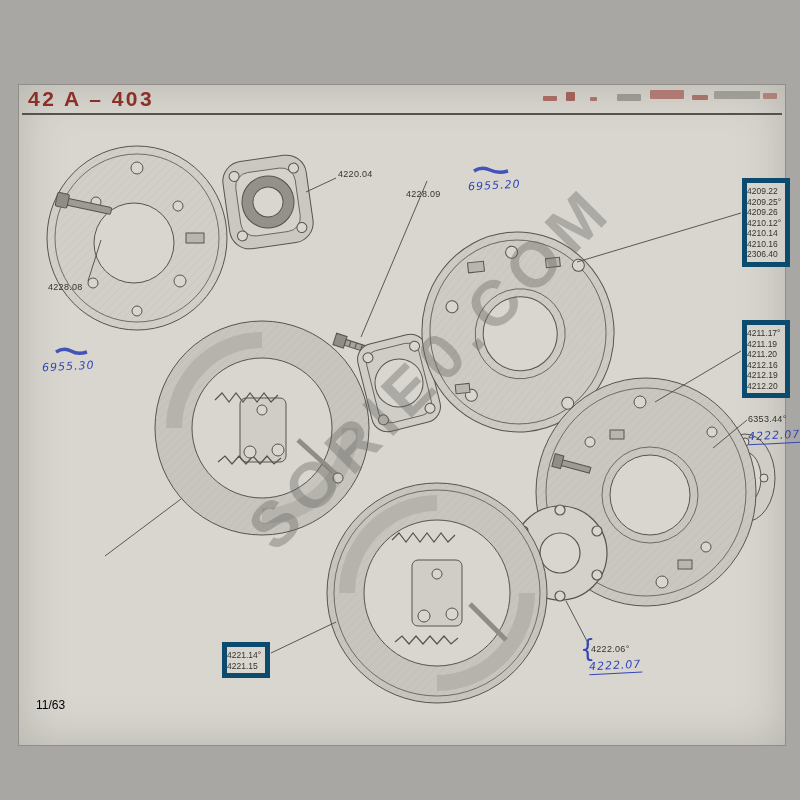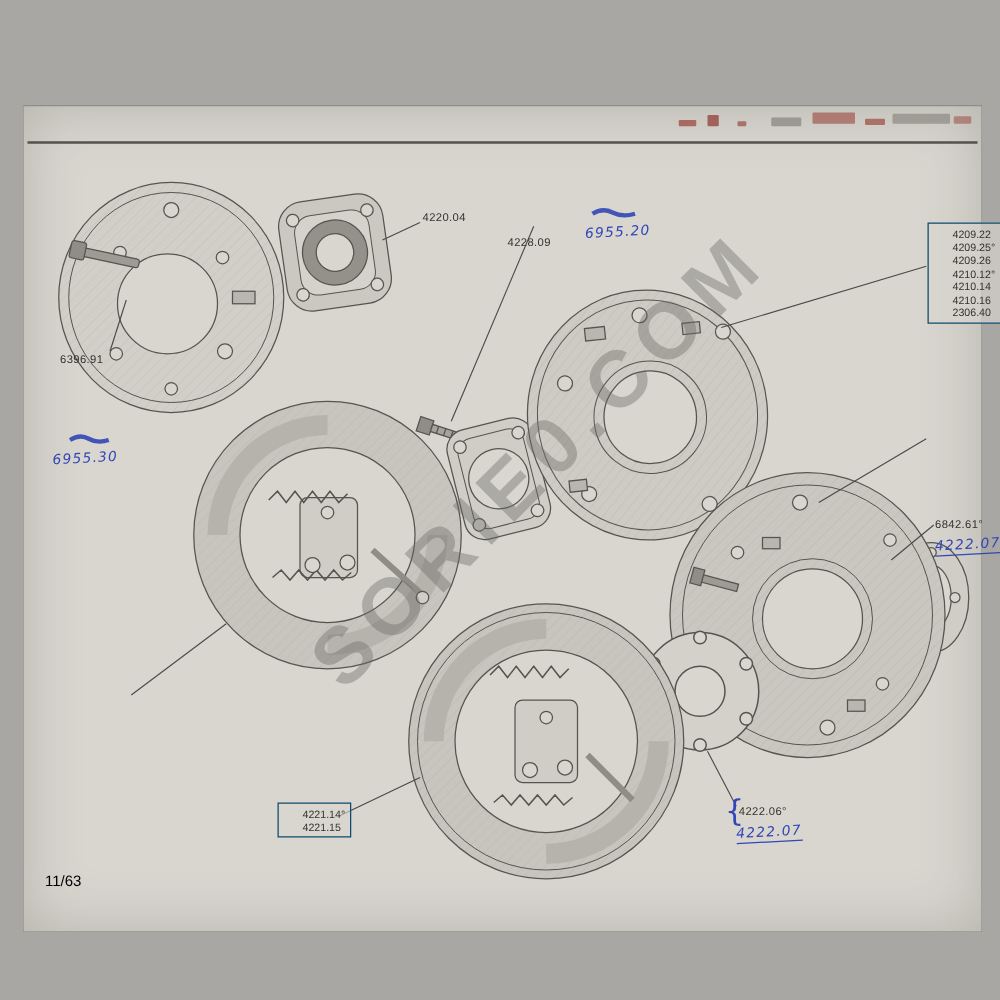--- a/index.html
+++ b/index.html
@@ -25,22 +25,22 @@
   .watermark{
     position:absolute;left:430px;top:368px;z-index:4;
     transform:translate(-50%,-50%) rotate(-45deg);
     font-size:64px;font-weight:bold;letter-spacing:8px;white-space:nowrap;
     color:rgba(108,106,99,.40);
   }
   .lab{
     position:absolute;z-index:5;font-size:9px;color:#34332e;letter-spacing:.3px;white-space:nowrap;
   }
   .box{
-    position:absolute;z-index:5;border:1px solid #0c4a6e;
-    padding:3px 4px 2px 19px;background:rgba(216,214,207,.65);
+    position:absolute;z-index:5;border:5px solid #0c4a6e;
+    padding:3px 4px 2px 0;background:rgba(216,214,207,.65);
   }
   .box .row{display:block;font-size:8.5px;line-height:10.5px;color:#34332e;white-space:nowrap;}
   .struck{
     text-decoration:line-through;
     text-decoration-color:#3647b8;
     text-decoration-thickness:2px;
   }
   .hand{
     position:absolute;z-index:5;font-family:"DejaVu Sans",sans-serif;font-style:italic;
     font-size:11px;color:#3346b5;letter-spacing:1px;transform:rotate(-3deg);white-space:nowrap;
@@ -226,44 +226,53 @@
     </g>
 
     <g stroke="#3346b5" stroke-width="3.5" fill="none" opacity="0.9">
       <path d="M474 171 q8 -5 16 -1 t18 1"></path>
       <path d="M56 352 q8 -5 15 -1 t16 1"></path>
     </g>
   </svg>
 
   <div class="watermark">SORIE0.COM</div>
 
+  <div class="title">42 A – 403</div>
   <div class="rule"></div>
 
   <div class="lab" style="left:338px;top:169px;">4220.04</div>
   <div class="lab" style="left:406px;top:169px;margin-top:20px;">4228.09</div>
-  <div class="lab" style="left:48px;top:282px;">6396.91</div>
-  <div class="lab" style="left:748px;top:414px;">6842.61°</div>
+  <div class="lab" style="left:48px;top:282px;">4228.08</div>
+  <div class="lab" style="left:748px;top:414px;">6353.44°</div>
   <div class="lab" style="left:591px;top:644px;">4222.06°</div>
 
   <div class="hand" style="left:468px;top:179px;">6955.20</div>
   <div class="hand" style="left:42px;top:360px;">6955.30</div>
   <div class="hand u" style="left:748px;top:429px;">4222.07</div>
   <div class="hand u" style="left:589px;top:659px;">4222.07</div>
   <div class="brace" style="left:580px;top:637px;">{</div>
 
   <div class="box" style="left:742px;top:178px;">
     <span class="row">4209.22</span>
     <span class="row">4209.25°</span>
     <span class="row">4209.26</span>
     <span class="row">4210.12°</span>
     <span class="row">4210.14</span>
     <span class="row">4210.16</span>
     <span class="row">2306.40</span>
   </div>
 
+  <div class="box" style="left:742px;top:320px;">
+    <span class="row">4211.17°</span>
+    <span class="row">4211.19</span>
+    <span class="row">4211.20</span>
+    <span class="row">4212.16</span>
+    <span class="row">4212.19</span>
+    <span class="row">4212.20</span>
+  </div>
 
 
   <div class="box" style="left:222px;top:642px;">
     <span class="row">4221.14°</span>
     <span class="row">4221.15</span>
   </div>
 
   <div class="pageno">11/63</div>
 
 </div>

